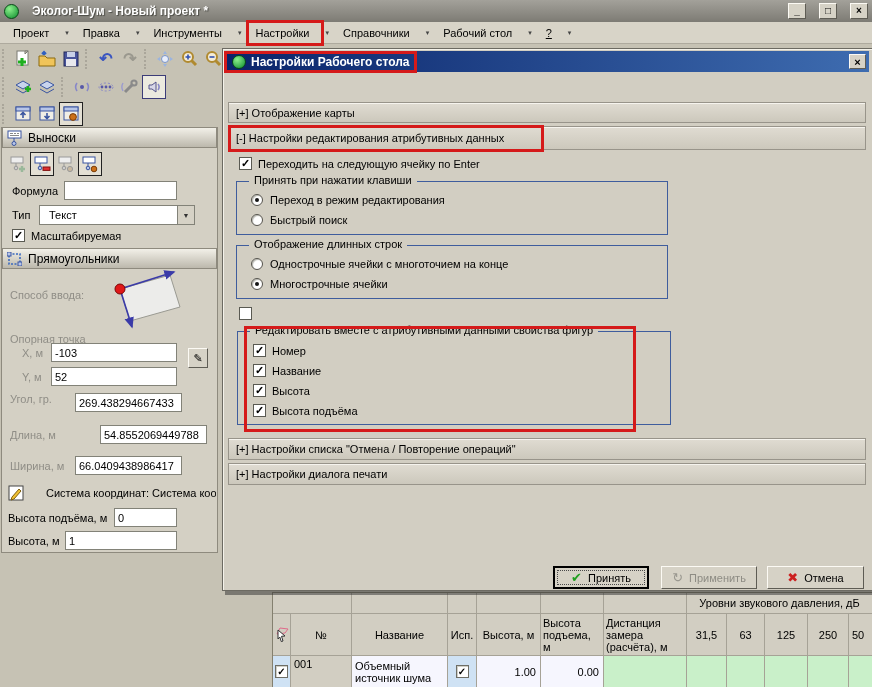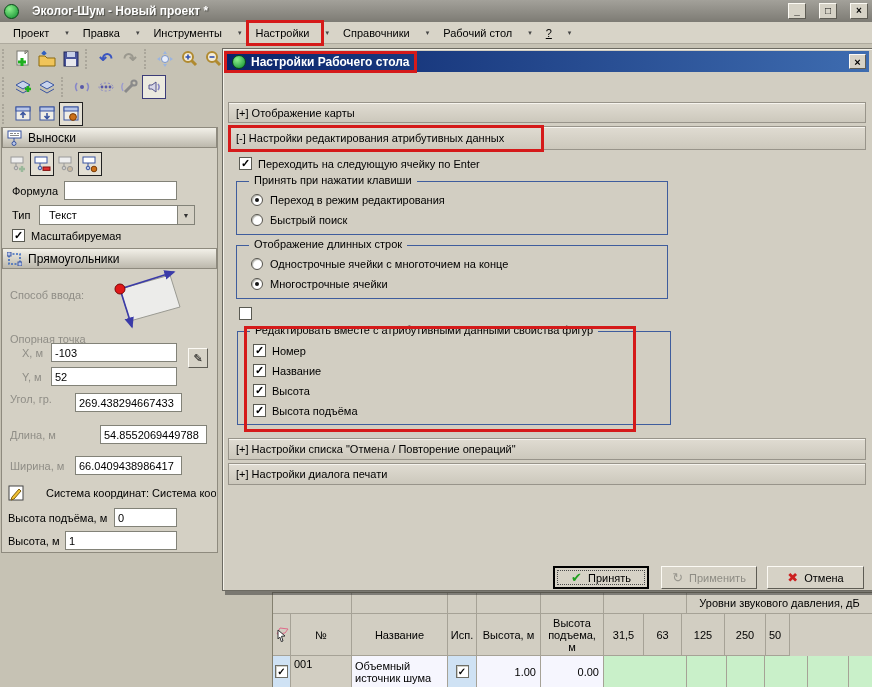--- a/index.html
+++ b/index.html
@@ -45,21 +45,21 @@
 .radio.on::after{content:"";position:absolute;inset:3px;border-radius:50%;background:#141414}
 .gopt{position:absolute;display:flex;align-items:center;gap:7px;white-space:nowrap}
 .dbtn{position:absolute;height:23px;background:#d6d2c6;border:1px solid;border-color:#fcfaf4 #5e5c54 #5e5c54 #fcfaf4;display:flex;align-items:center;justify-content:center;gap:6px;font-size:11px}
 .dbtn.def{border:1px solid #000;box-shadow:0 0 0 1px #000 inset}
 .focusdots{position:absolute;inset:3px;border:1px dotted #4a4a4a;pointer-events:none}
 .gck{color:#1fa01f;font-size:13px}.rx{color:#cc2020;font-size:13px}.gapply{color:#9a9890;font-size:13px}
 .disab{color:#8e8c84}
 
 .grid{position:absolute;left:272px;top:592px;width:600px;height:95px;background:#d2cec2;border-left:1px solid #84806f;border-top:1px solid #84806f}
 .trow{display:flex}
-.c{border-right:1px solid #a6a296;border-bottom:1px solid #a6a296;display:flex;align-items:center;justify-content:center;overflow:hidden;text-align:center;line-height:12px;flex:none}
+.c{border-right:1px solid #a6a296;border-bottom:1px solid #a6a296;display:flex;align-items:center;justify-content:center;overflow:hidden;line-height:12px;flex:none}
 .chead{background:#d2cec2}
 .tcb{width:13px;height:13px;background:#fff;border:1px solid #6e6e66;box-shadow:inset 1px 1px 0 #cfcfc7;display:flex;align-items:center;justify-content:center;font-size:10px;font-weight:bold;line-height:1}
 svg{display:block}
 </style>
 </head>
 <body>
 
 <div class="screen">
 
   <div class="titlebar">
@@ -491,20 +491,21 @@
               <polygon points="5,1 13,2 10,6 2,7" fill="none" stroke="#e06a8a"></polygon>
               <path d="M3 3 L10 9 L6.5 9.3 L8 14 L6.3 14.6 L4.8 10 L3 12 z" fill="#fff" stroke="#333"></path>
             </svg>
           </span>
         </div>
       <div class="c chead" style="width:61px">№</div>
       <div class="c chead" style="width:96px">Название</div>
       <div class="c chead" style="width:29px">Исп.</div>
       <div class="c chead" style="width:64px">Высота, м</div>
       <div class="c chead" style="width:63px;padding:0 2px">Высота подъема, м</div>
+      <div class="c chead" style="width:83px;padding:0 2px">Дистанция замера (расчёта), м</div>
       <div class="c chead" style="width:40px">31,5</div>
       <div class="c chead" style="width:38px">63</div>
       <div class="c chead" style="width:43px">125</div>
       <div class="c chead" style="width:41px">250</div>
       <div class="c chead" style="width:24px;justify-content:flex-start;padding-left:3px">50</div>
     </div>
 
     <div class="trow" style="height:32px">
       <div class="c" style="width:18px;background:#cfe2f4">
           <span class="tcb">✓</span>

